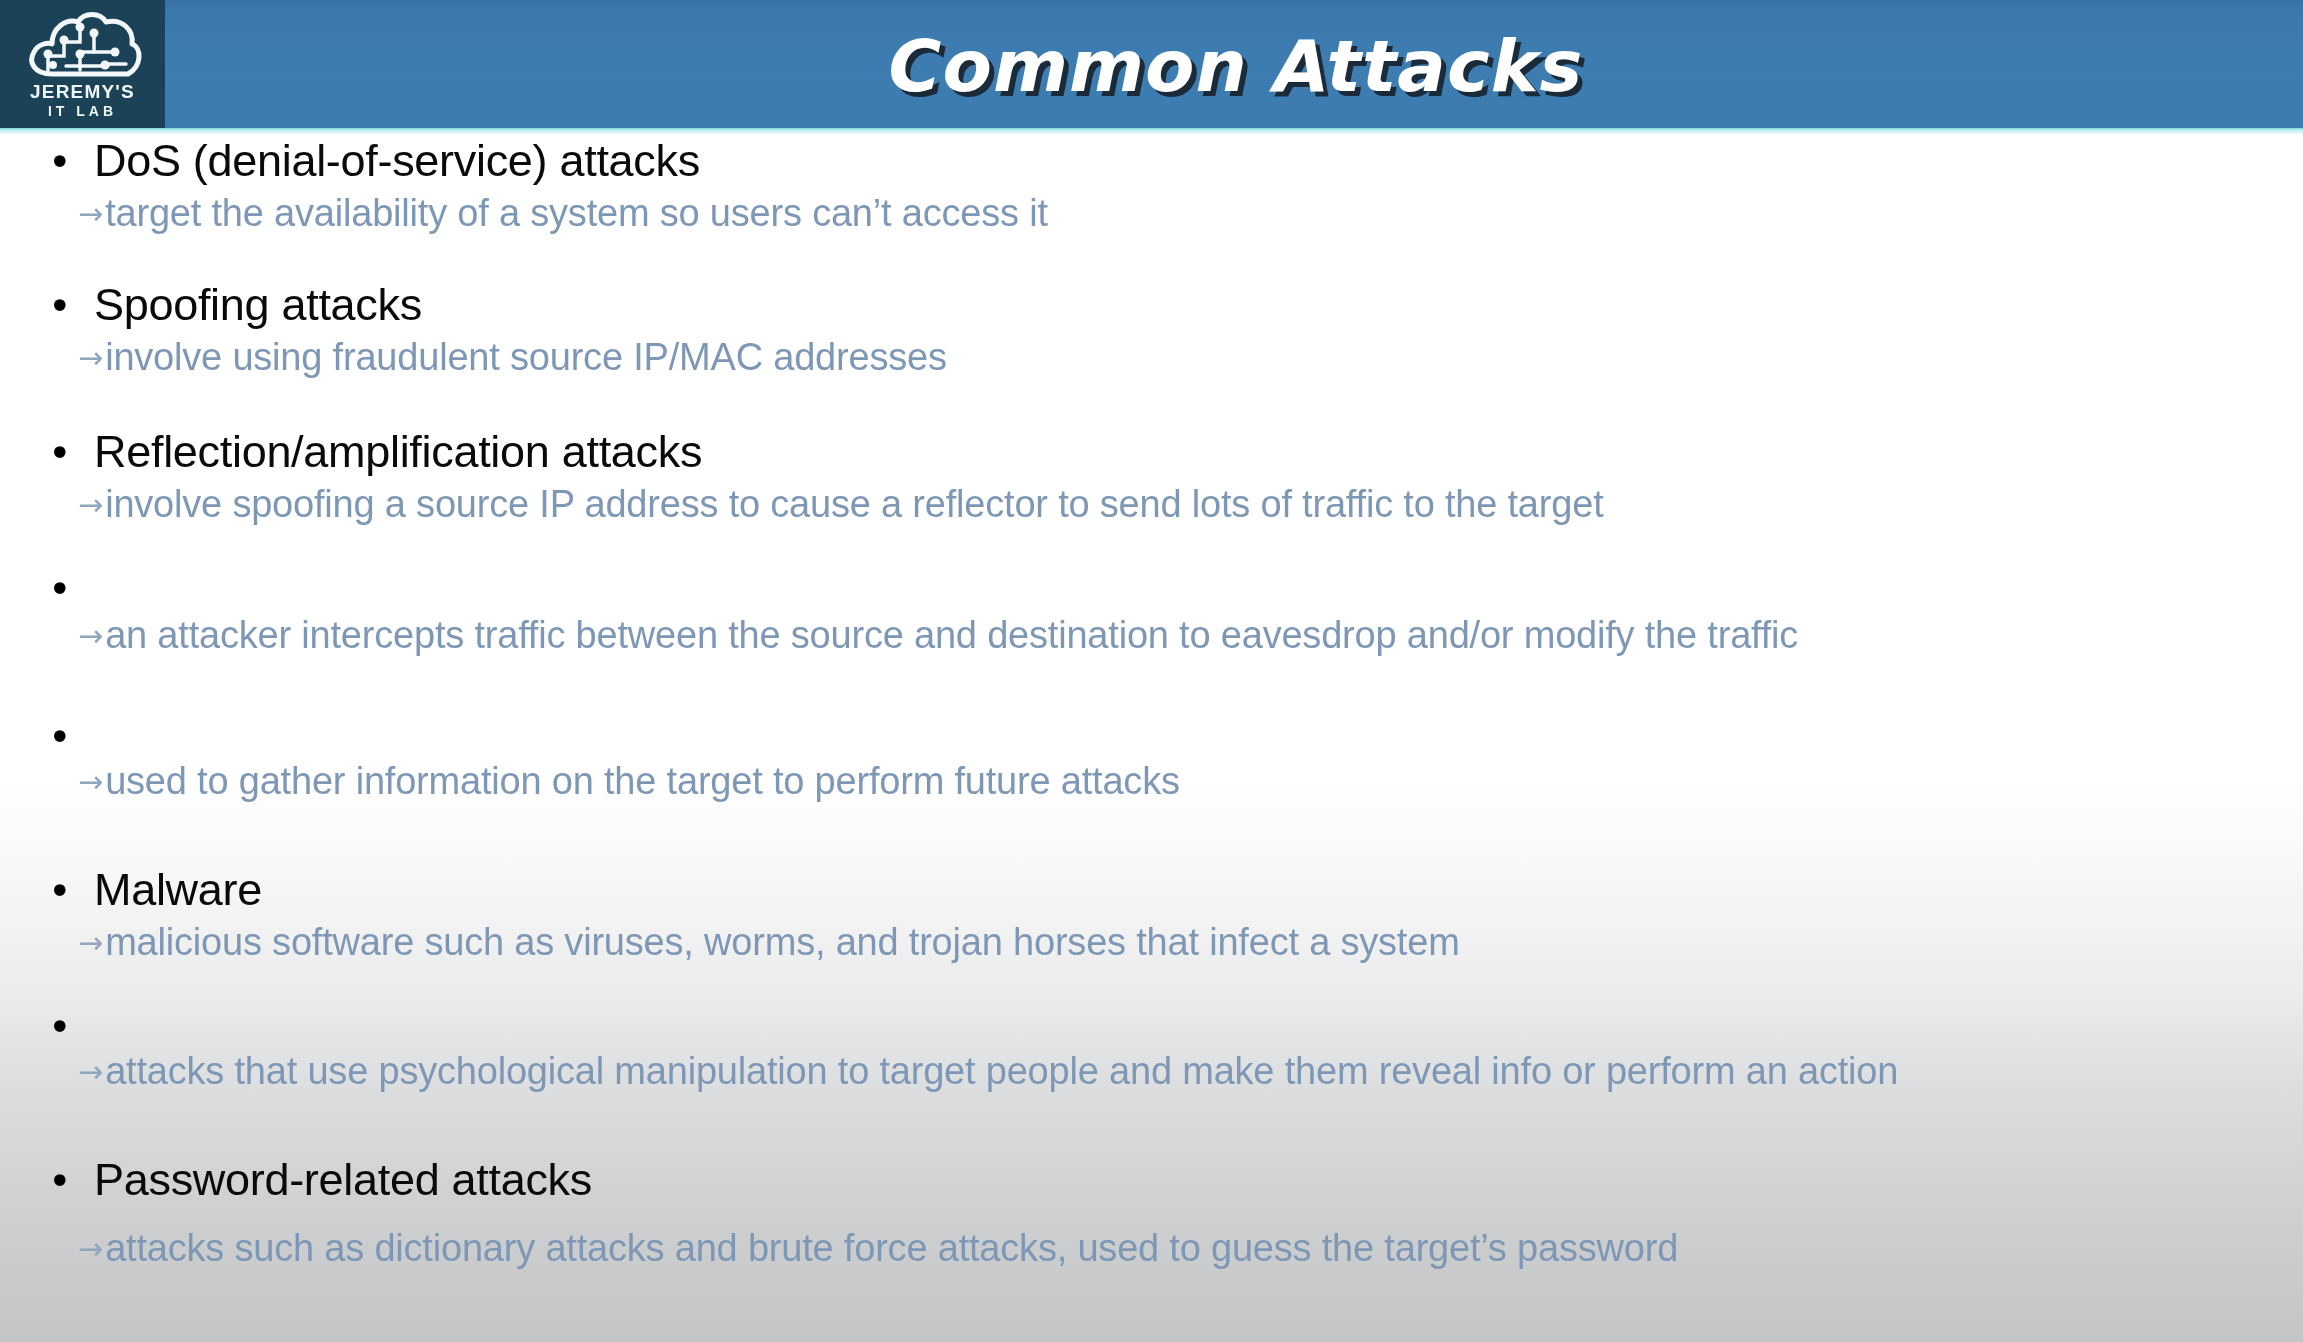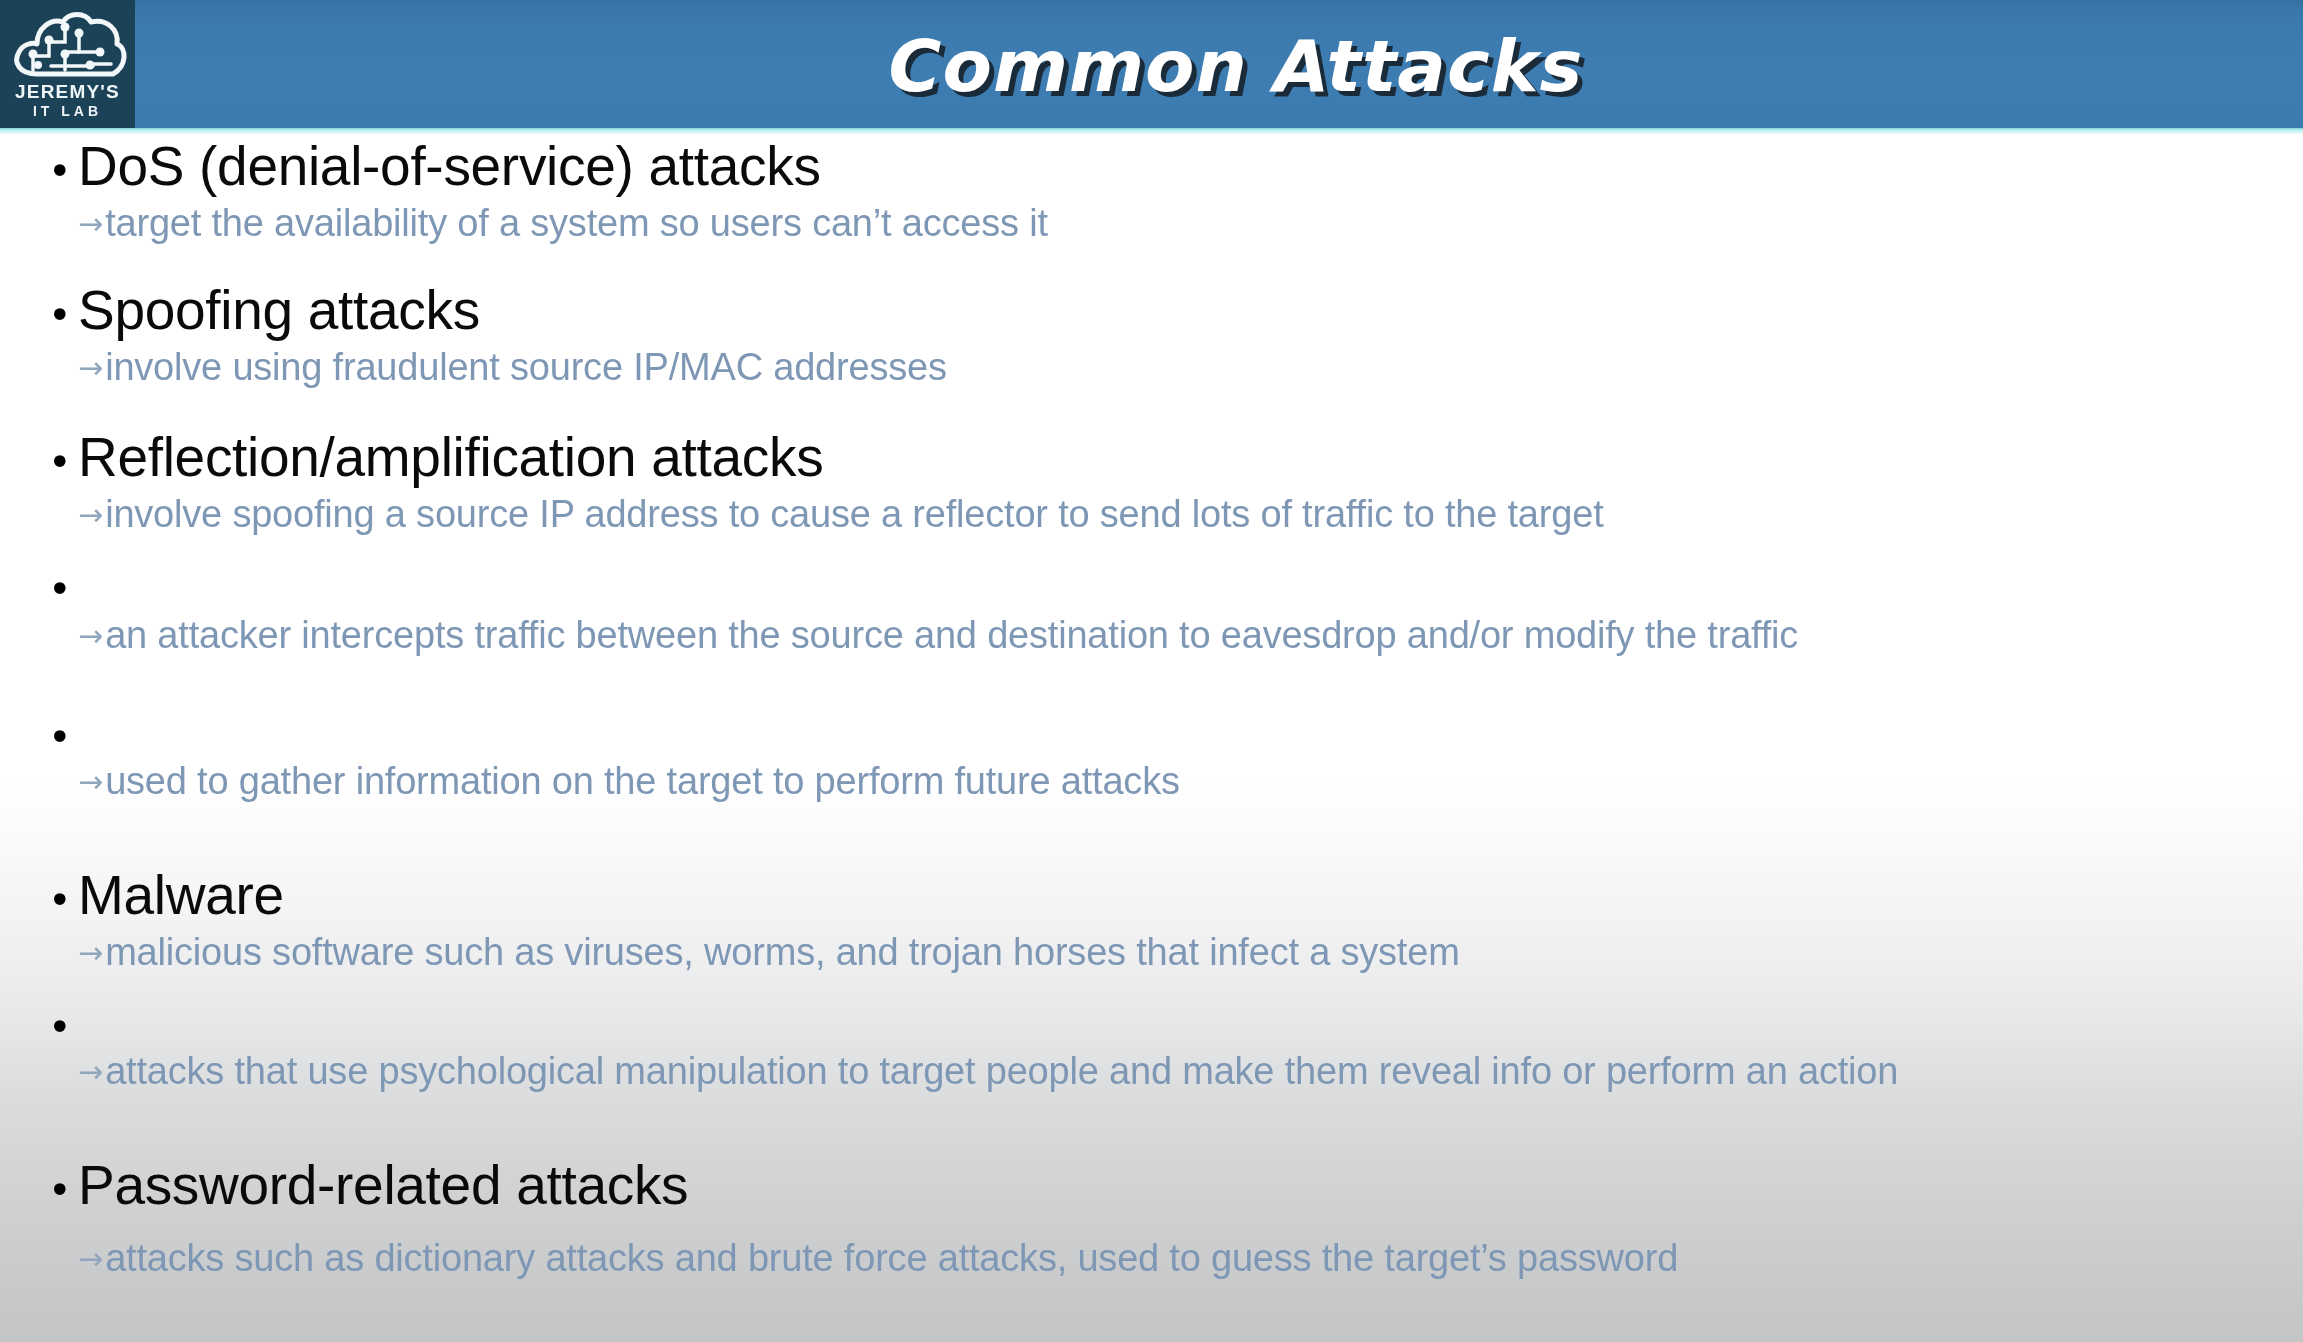--- a/index.html
+++ b/index.html
@@ -20,21 +20,21 @@
   
   .header{
     position:absolute;left:0;top:0;width:2303px;height:133px;
     background:linear-gradient(to bottom,#3671a4 0%,#3b79ad 12%,#3e7db2 55%,#3c7bb0 100%);
   }
   .header-underline{
     position:absolute;left:0;top:128px;width:2303px;height:6px;
     background:linear-gradient(to bottom,#7fd8db 0%,#c8f1f2 45%,#eafafa 100%);
   }
   .logo-block{
-    position:absolute;left:0;top:0;width:135px;height:131px;
+    position:absolute;left:0;top:0;width:165px;height:131px;
     background:#1c4257;
     display:flex;align-items:center;justify-content:center;
   }
   .logo-inner{width:122px;height:120px;position:relative;}
   .logo-svg{position:absolute;left:0;top:2px;}
   .logo-text1{
     position:absolute;left:0;top:76px;width:122px;text-align:center;
     color:#eef5f7;font-size:19px;font-weight:bold;letter-spacing:1.2px;
     font-family:"Liberation Sans",sans-serif;line-height:1;
   }
@@ -63,25 +63,26 @@
     position:relative;display:flex;align-items:baseline;
     padding-left:48px;
   }
   .bullet{
     width:30px;flex:0 0 30px;
     color:#000;font-size:40px;line-height:0.8;
     font-family:"DejaVu Sans",sans-serif;
   }
   .main-text{
     color:#0a0a0a;
-    font-size:55px;line-height:1.06;
+    font-size:45px;line-height:1.06;
     font-family:"Liberation Sans",sans-serif;
     font-weight:400;
     letter-spacing:-0.3px;
     white-space:nowrap;
+    margin-left:16px;
   }
   .sub-row{
     position:relative;display:flex;align-items:baseline;
     padding-left:78px;
   }
   .arrow{
     flex:0 0 auto;
     color:#90a6bd;font-size:30px;line-height:1;
     font-family:"DejaVu Sans",sans-serif;
     padding-right:2px;

